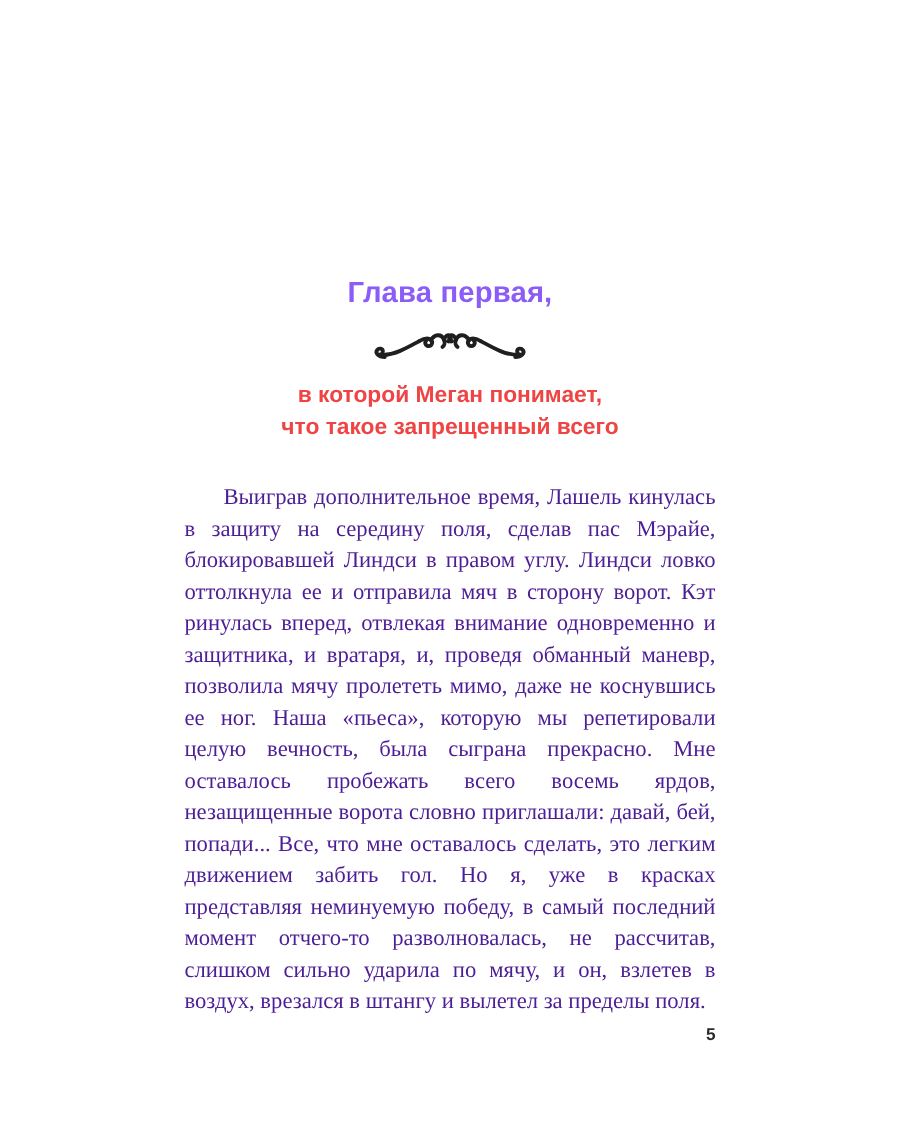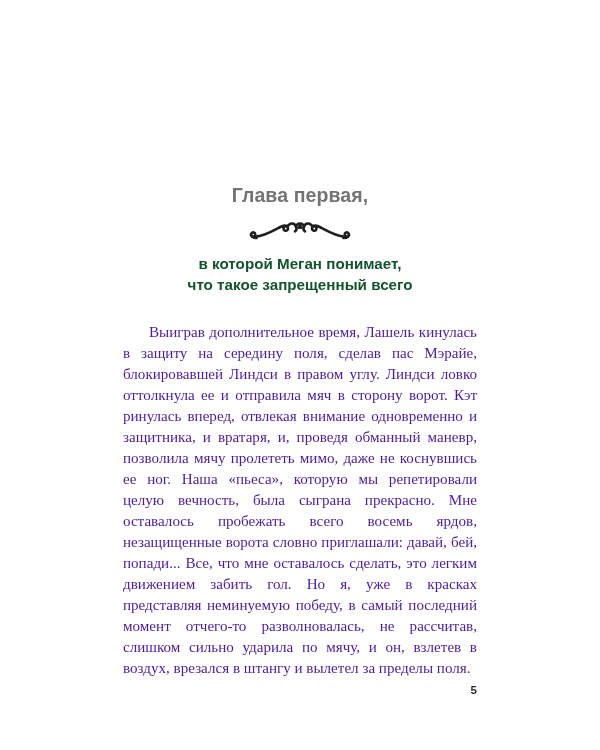--- a/index.html
+++ b/index.html
@@ -27,21 +27,21 @@
     left: 0;
     right: 0;
     top: 182px;
     text-align: center;
   }
 
   .chapter-title {
     font-family: "Liberation Sans", "DejaVu Sans", sans-serif;
     font-size: 19.5px;
     font-weight: 700;
-    color: #737373;
+    color: #8b5cf6;
     letter-spacing: 0.1px;
     line-height: 26px;
     margin: 0;
   }
 
   .ornament {
     margin: 11px auto 0 auto;
     width: 104px;
     height: 26px;
     display: block;
@@ -50,21 +50,21 @@
     fill: none;
     stroke: #1f1f1f;
     stroke-width: 2.6;
     stroke-linecap: round;
   }
 
   .chapter-subtitle {
     font-family: "Liberation Sans", "DejaVu Sans", sans-serif;
     font-size: 15.2px;
     font-weight: 700;
-    color: #14532d;
+    color: #ef4444;
     line-height: 20.5px;
     margin: 9px 0 0 0;
   }
   .chapter-subtitle .sub-line {
     display: block;
     white-space: nowrap;
   }
 
   
   .body-text {

